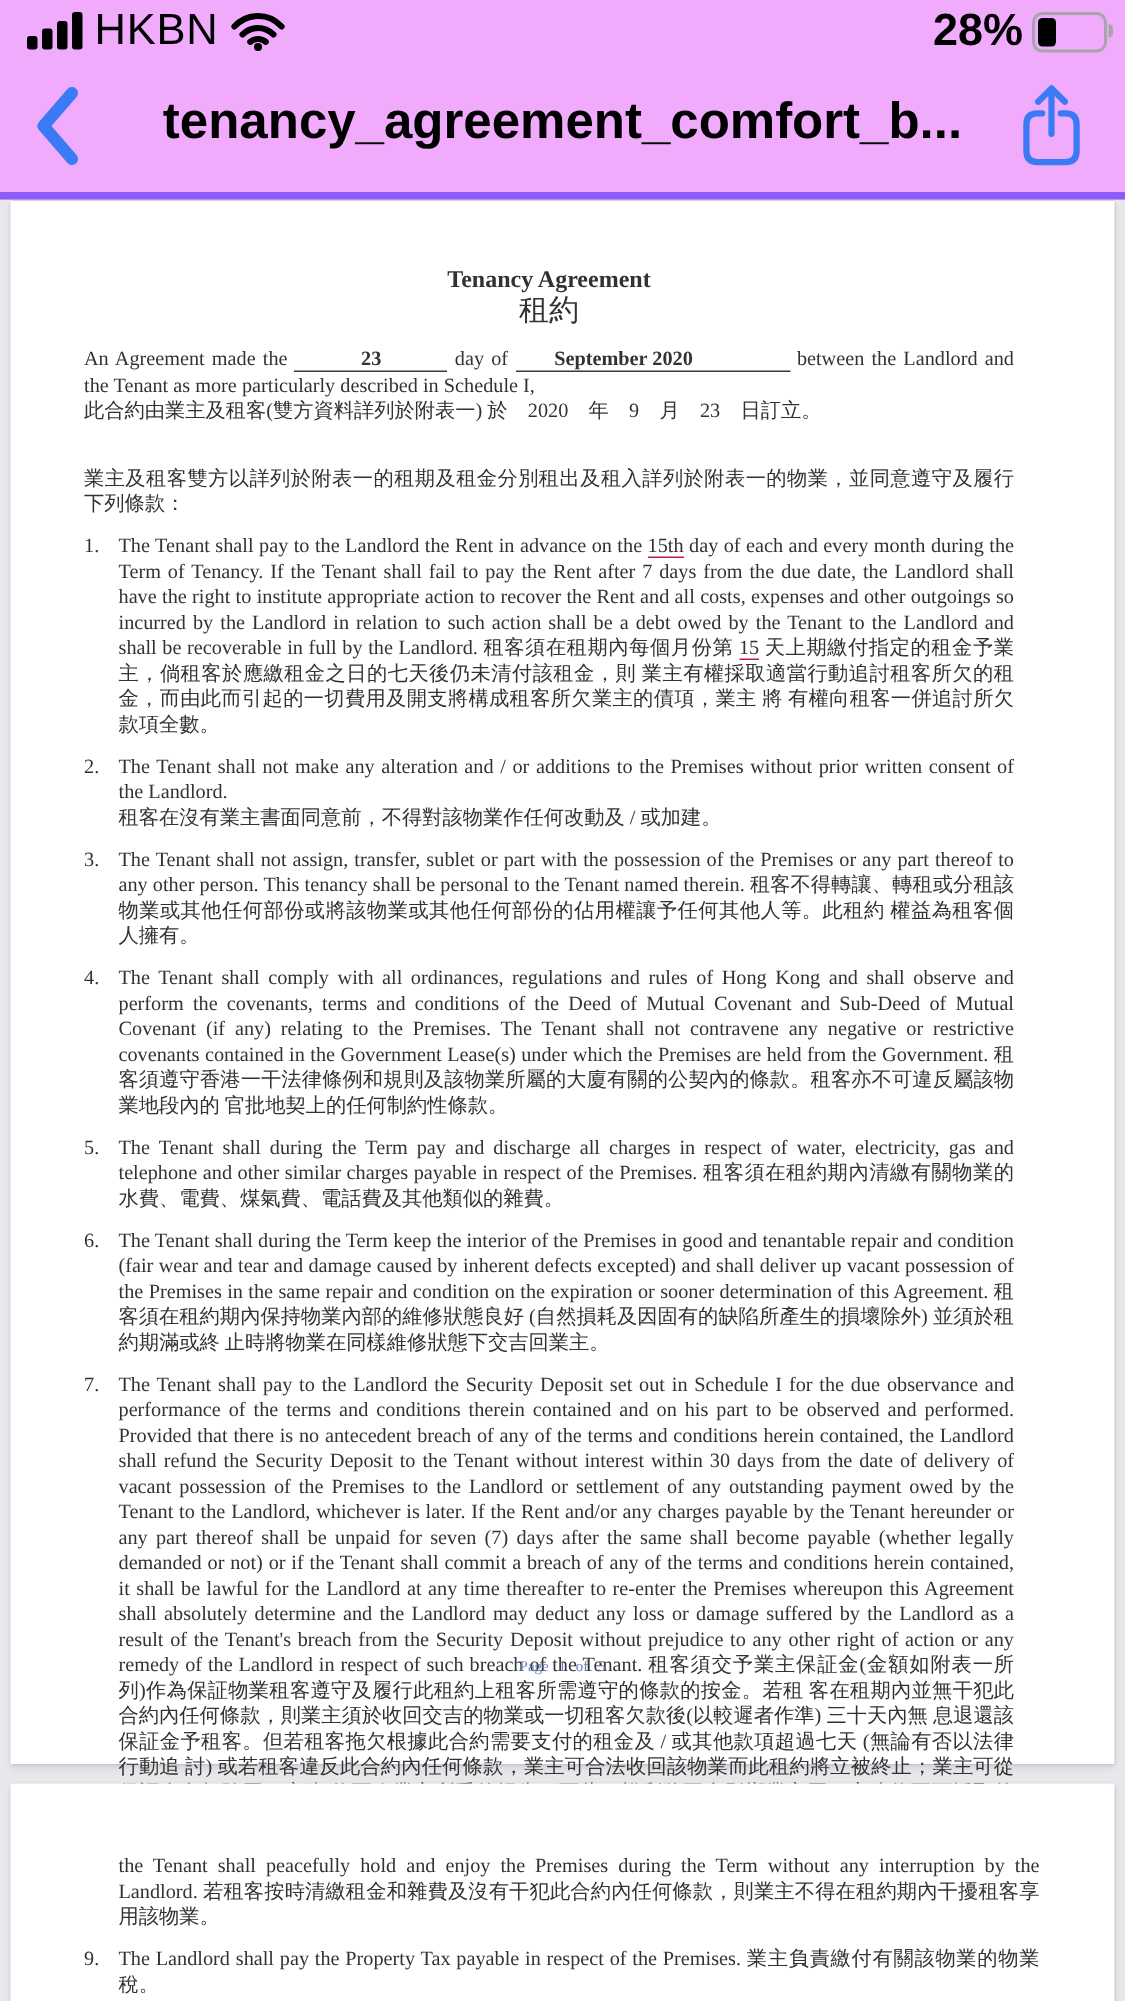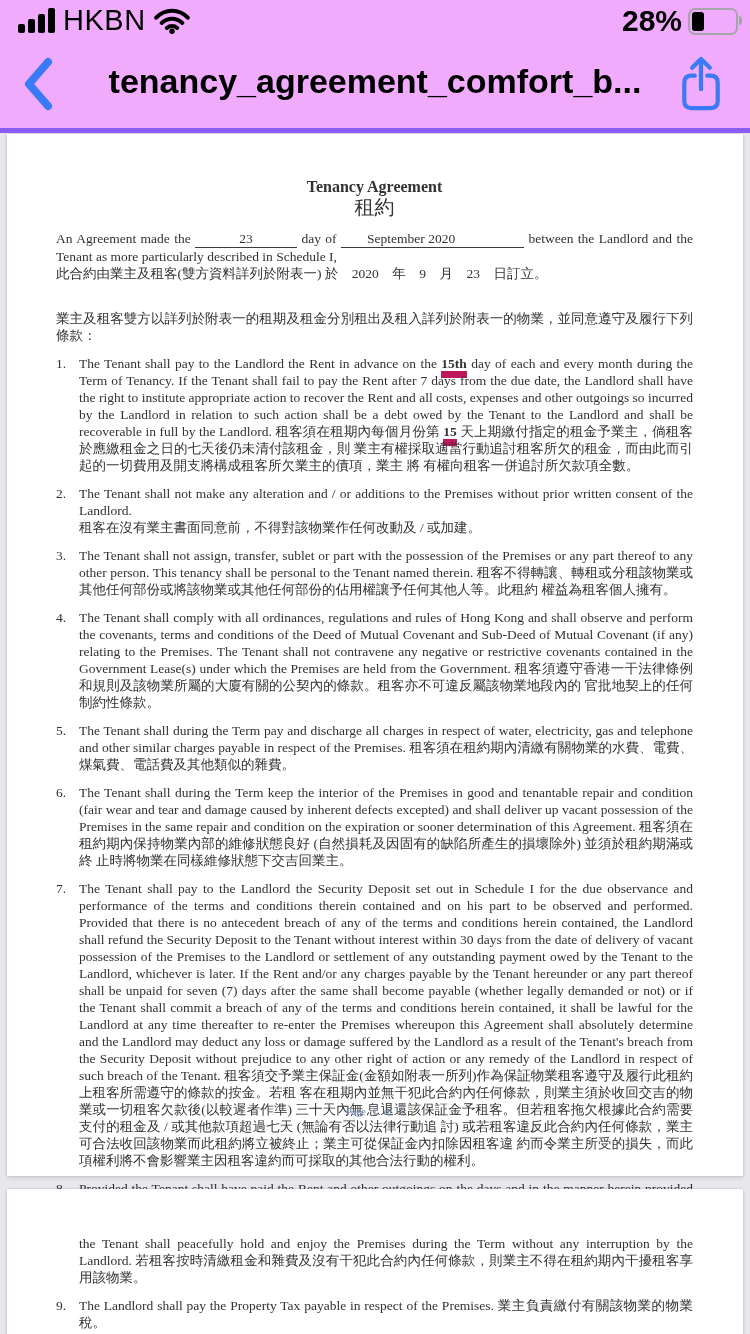--- a/index.html
+++ b/index.html
@@ -23,34 +23,34 @@
   .battery .fill{position:absolute;left:2px;top:2px;bottom:2px;width:12px;background:#000;border-radius:3px;}
   .battery .cap{position:absolute;right:-6px;top:6px;width:3px;height:9px;background:#a6a6aa;border-radius:0 3px 3px 0;}
   
   .navbar{position:relative;height:88px;}
   .back-btn{position:absolute;left:14px;top:14px;width:48px;height:60px;display:flex;align-items:center;justify-content:center;cursor:pointer;}
   .nav-title{position:absolute;left:90px;right:90px;top:22px;text-align:center;font-size:34px;font-weight:700;color:#000;white-space:nowrap;overflow:hidden;}
   .share-btn{position:absolute;right:22px;top:10px;width:54px;height:68px;display:flex;align-items:center;justify-content:center;cursor:pointer;}
   
   .doc-area{position:absolute;top:129px;left:0;right:0;bottom:0;overflow:hidden;}
   .page{margin:0 7px;background:#fff;box-shadow:0 0 2px rgba(0,0,0,.18),0 2px 5px rgba(0,0,0,.10);}
-  .page1{margin-top:5px;height:1042px;position:relative;padding:42px 50px 0 49px;box-sizing:border-box;}
+  .page1{margin-top:5px;height:1042px;position:relative;padding:42px 67px 0 49px;box-sizing:border-box;}
   .page2{margin-top:13px;height:200px;position:relative;padding:46px 50px 0 49px;box-sizing:border-box;}
   .doc{font-family:"Liberation Serif","DejaVu Serif",serif;font-size:13.5px;line-height:17px;color:#323232;}
   .doc-title{text-align:center;font-weight:700;font-size:16px;line-height:21px;}
   .doc-title-zh{text-align:center;font-size:20px;line-height:21px;margin-bottom:12px;}
   .para{text-align:justify;margin:0 0 11px 0;}
   .clause{display:flex;margin:0 0 11px 0;}
   .clause .num{flex:0 0 23px;}
   .clause .ctext{flex:1;text-align:justify;}
   .indented{padding-left:23px;}
-  .blank{display:inline-block;border-bottom:1px solid #3a3a3a;text-align:center;}
+  .blank{display:inline-block;border-bottom:1px solid #3a3a3a;text-align:center;font-weight:bold;}
   .blank1{width:102px;}
   .blank2{width:183px;text-align:left;padding-left:26px;box-sizing:border-box;}
-  .u{border-bottom:7px solid #be185d;font-weight:bold;}
+  .u{border-bottom:1px solid #be185d;}
   .page-footer{position:absolute;left:0;right:0;bottom:56px;text-align:center;color:#6581b4;font-size:10px;word-spacing:4px;}
 </style>
 </head>
 <body>
 
 <div id="screen">
 
   <div class="topbars">
     <div class="statusbar">
       <div class="sb-left">

